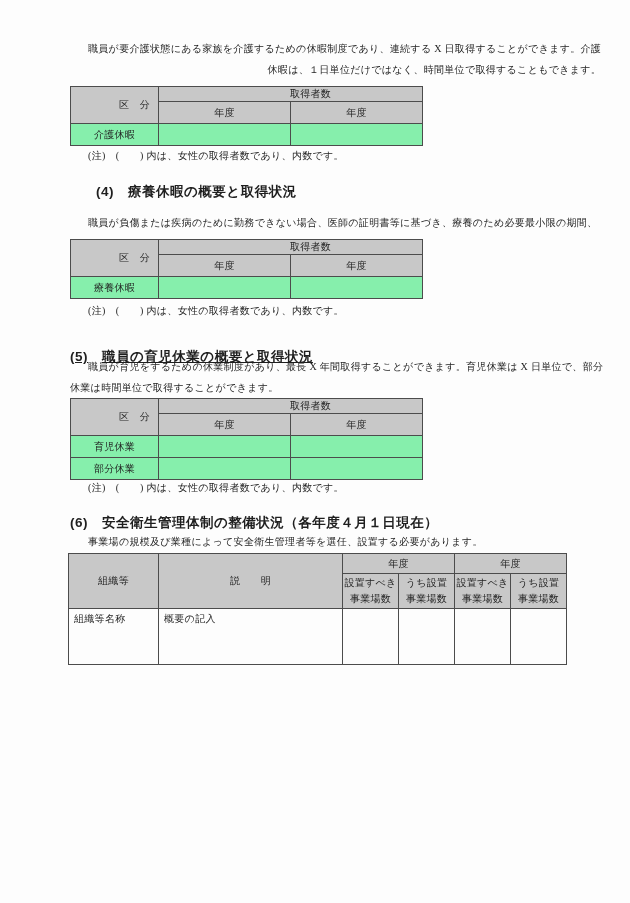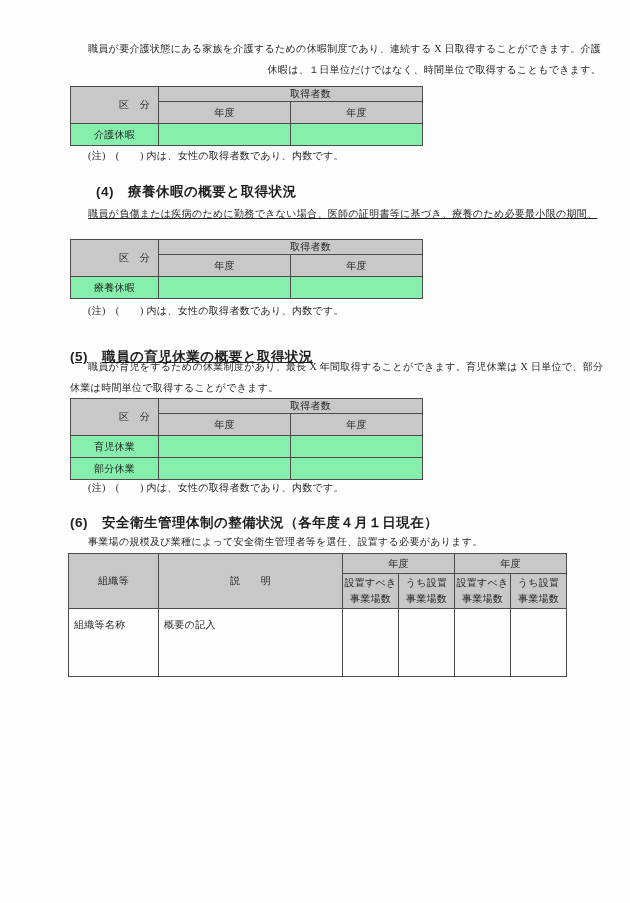--- a/index.html
+++ b/index.html
@@ -33,21 +33,21 @@
     padding: 0; letter-spacing: 0.3px; overflow: hidden;
   }
   .hdr { background: #c8c8c8; }
   .lt .r1 td { height: 14px; padding-left: 40px; }
   .lt .r2 td { height: 21px; }
   .lt .dr td { height: 21px; background: #86efac; }
   .ot .r1 td { height: 19px; }
   .ot .r2 td { height: 34px; }
   .ot .r2 .sub div { line-height: 16px; }
   .ot .dr td { height: 49px; background: #fdfdfd; }
-  .ot .dr td.dl { text-align: left; vertical-align: top; padding: 9px 5px; }
+  .ot .dr td.dl { text-align: left; vertical-align: top; padding: 3px 5px; }
 </style>
 </head>
 <body>
 
 <div class="page">
 
   <div class="para abs" style="left:70px; top:38px;text-align:right;">
     <div class="ind">職員が要介護状態にある家族を介護するための休暇制度であり、連続する X 日取得することができます。介護</div>
     <div>休暇は、１日単位だけではなく、時間単位で取得することもできます。</div>
   </div>
@@ -72,21 +72,21 @@
         <td></td>
         <td></td>
       </tr>
     </tbody>
   </table>
   <div class="note abs" style="left:88px; top:148px;">(注)　(　　) 内は、女性の取得者数であり、内数です。</div>
 
   <div class="sec abs" style="left:76px; top:183px;margin-left:20px;">
     <span class="num">(4)</span><span>療養休暇の概要と取得状況</span>
   </div>
-  <div class="para abs" style="left:70px; top:203px;text-decoration:underline;">
+  <div class="para abs" style="left:70px; top:212px;">
     <div class="ind">職員が負傷または疾病のために勤務できない場合、医師の証明書等に基づき、療養のため必要最小限の期間、</div>
   </div>
   <table class="lt abs" style="left:70px; top:239px;">
     <colgroup>
         <col style="width:88px">
         <col style="width:132px">
         <col style="width:132px">
       </colgroup>
     <tbody>
       <tr class="r1">

